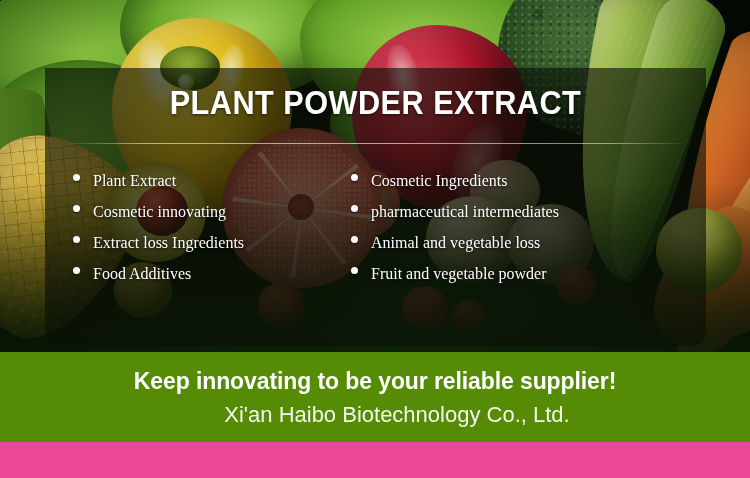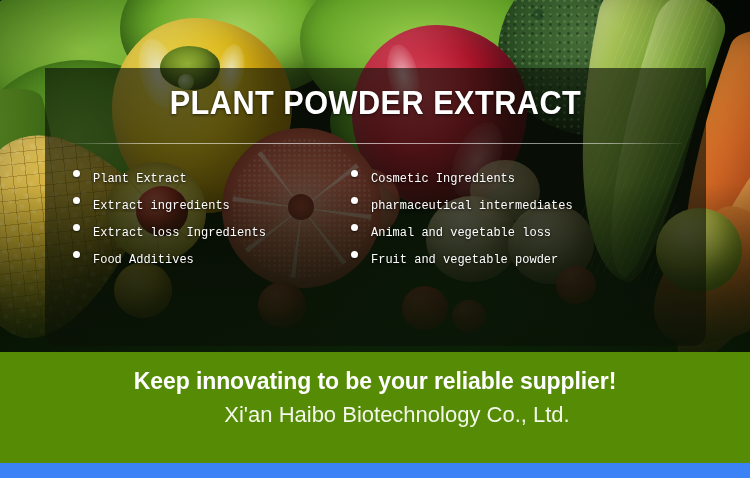--- a/index.html
+++ b/index.html
@@ -3,21 +3,21 @@
 <meta charset="utf-8">
 <style>
   html,body{margin:0;padding:0;}
   body{
     width:750px;height:478px;overflow:hidden;
     font-family:"Liberation Sans", sans-serif;
     background:#558b05;
   }
   .banner{
     position:relative;width:750px;height:478px;overflow:hidden;
-    background:#3b82f6;
+    background:#ec4899;
   }
 
   
   .photo{
     position:absolute;left:0;top:0;width:750px;height:352px;overflow:hidden;
     background:#0a0d04;
   }
   .veg{position:absolute;border-radius:50%;}
 
   
@@ -256,38 +256,38 @@
     position:absolute;left:0;top:104px;width:661px;
     display:flex;
   }
   .col{flex:0 0 auto;}
   .col-left{width:278px;padding-left:28px;}
   .col-right{width:355px;padding-left:0px;}
   .item{
     display:flex;align-items:baseline;
     margin-bottom:13px;
     color:#ffffff;
-    font-size:12px;
-    font-family:Liberation Mono, monospace;
+    font-size:16px;
+    font-family:Liberation Serif, serif;
     text-shadow:0 1px 3px rgba(0,0,0,.75);
     white-space:nowrap;
   }
   .dot{
     flex:0 0 auto;
     width:7px;height:7px;border-radius:50%;
     background:#ffffff;
     margin-right:13px;
     position:relative;top:-5px;
     box-shadow:0 1px 2px rgba(0,0,0,.6);
   }
   .itxt{display:inline-block;}
 
   
   .footer{
-    position:absolute;left:0;top:352px;width:750px;height:111px;
+    position:absolute;left:0;top:352px;width:750px;height:90px;
     background:#558b05;
     text-align:center;
   }
   .footer-line1{
     margin-top:16px;
     color:#ffffff;
     font-size:23px;
     font-weight:bold;
     letter-spacing:-.1px;
     font-family:"Liberation Sans", sans-serif;
@@ -372,21 +372,21 @@
 
     <div class="lists">
 
       <div class="col col-left">
         <div class="item">
           <span class="dot"></span>
           <span class="itxt">Plant Extract</span>
         </div>
         <div class="item">
           <span class="dot"></span>
-          <span class="itxt">Extract ingredients</span>
+          <span class="itxt">Cosmetic innovating</span>
         </div>
         <div class="item">
           <span class="dot"></span>
           <span class="itxt">Extract loss Ingredients</span>
         </div>
         <div class="item">
           <span class="dot"></span>
           <span class="itxt">Food Additives</span>
         </div>
       </div>

